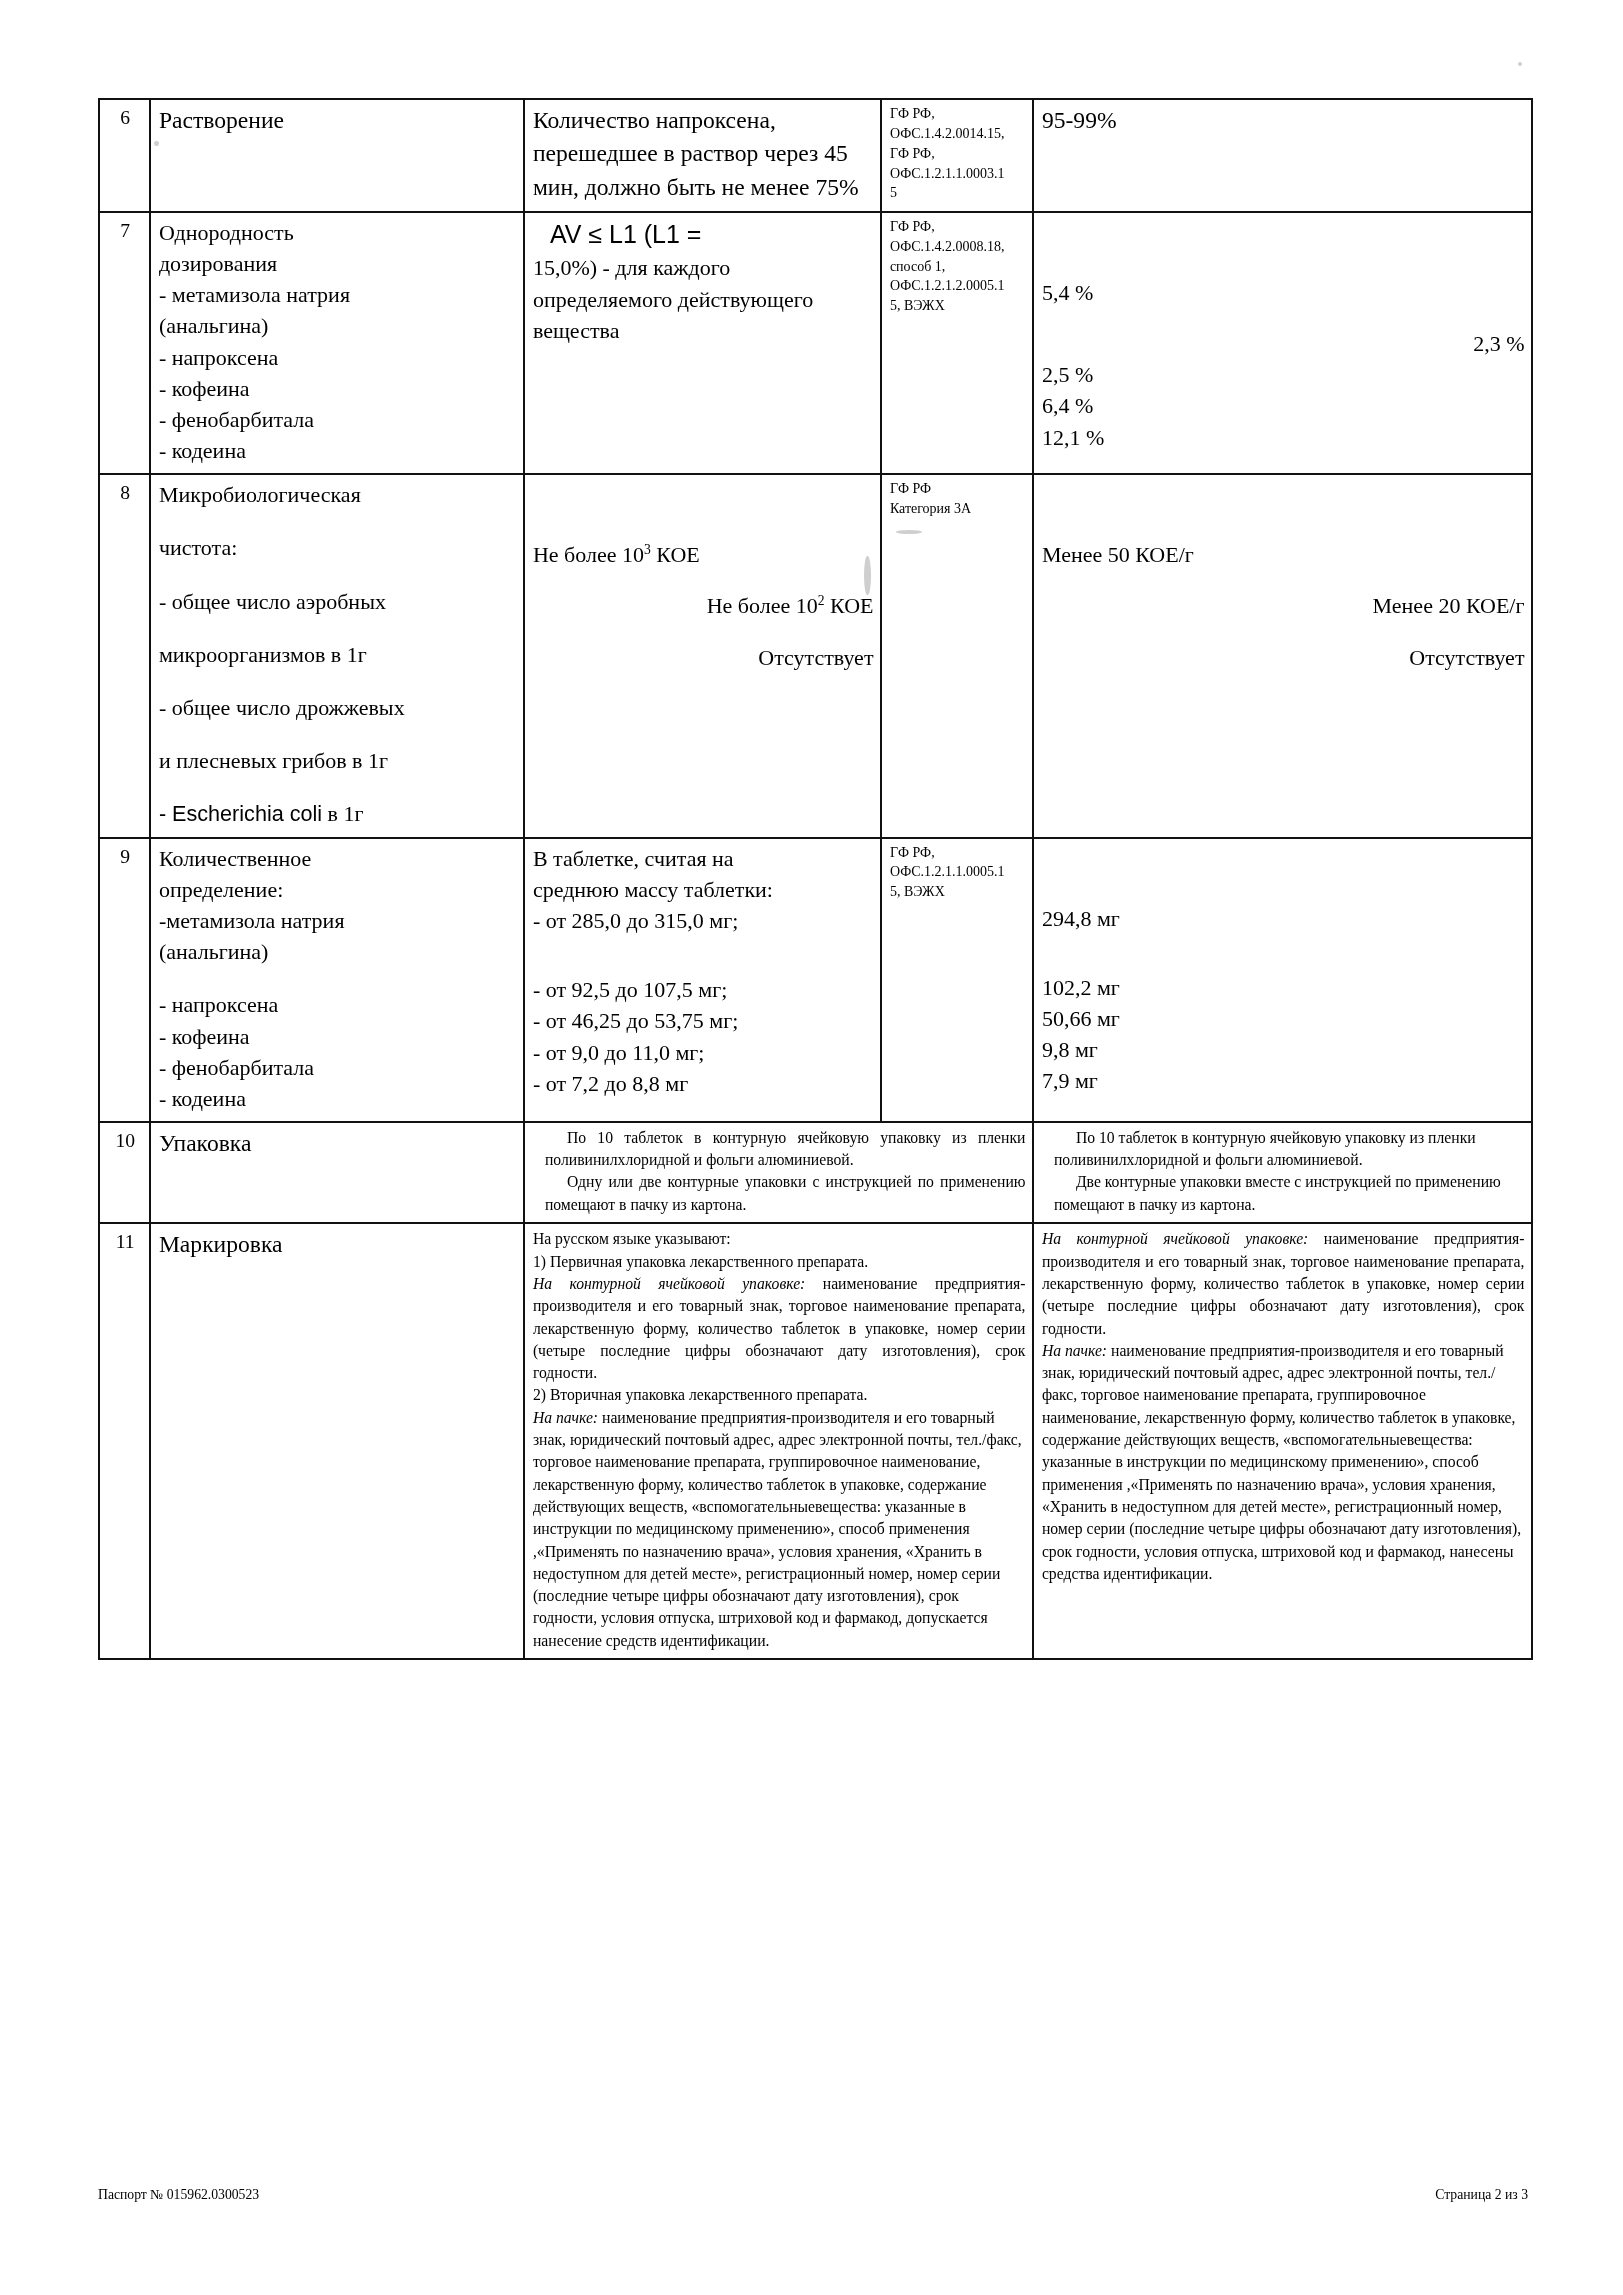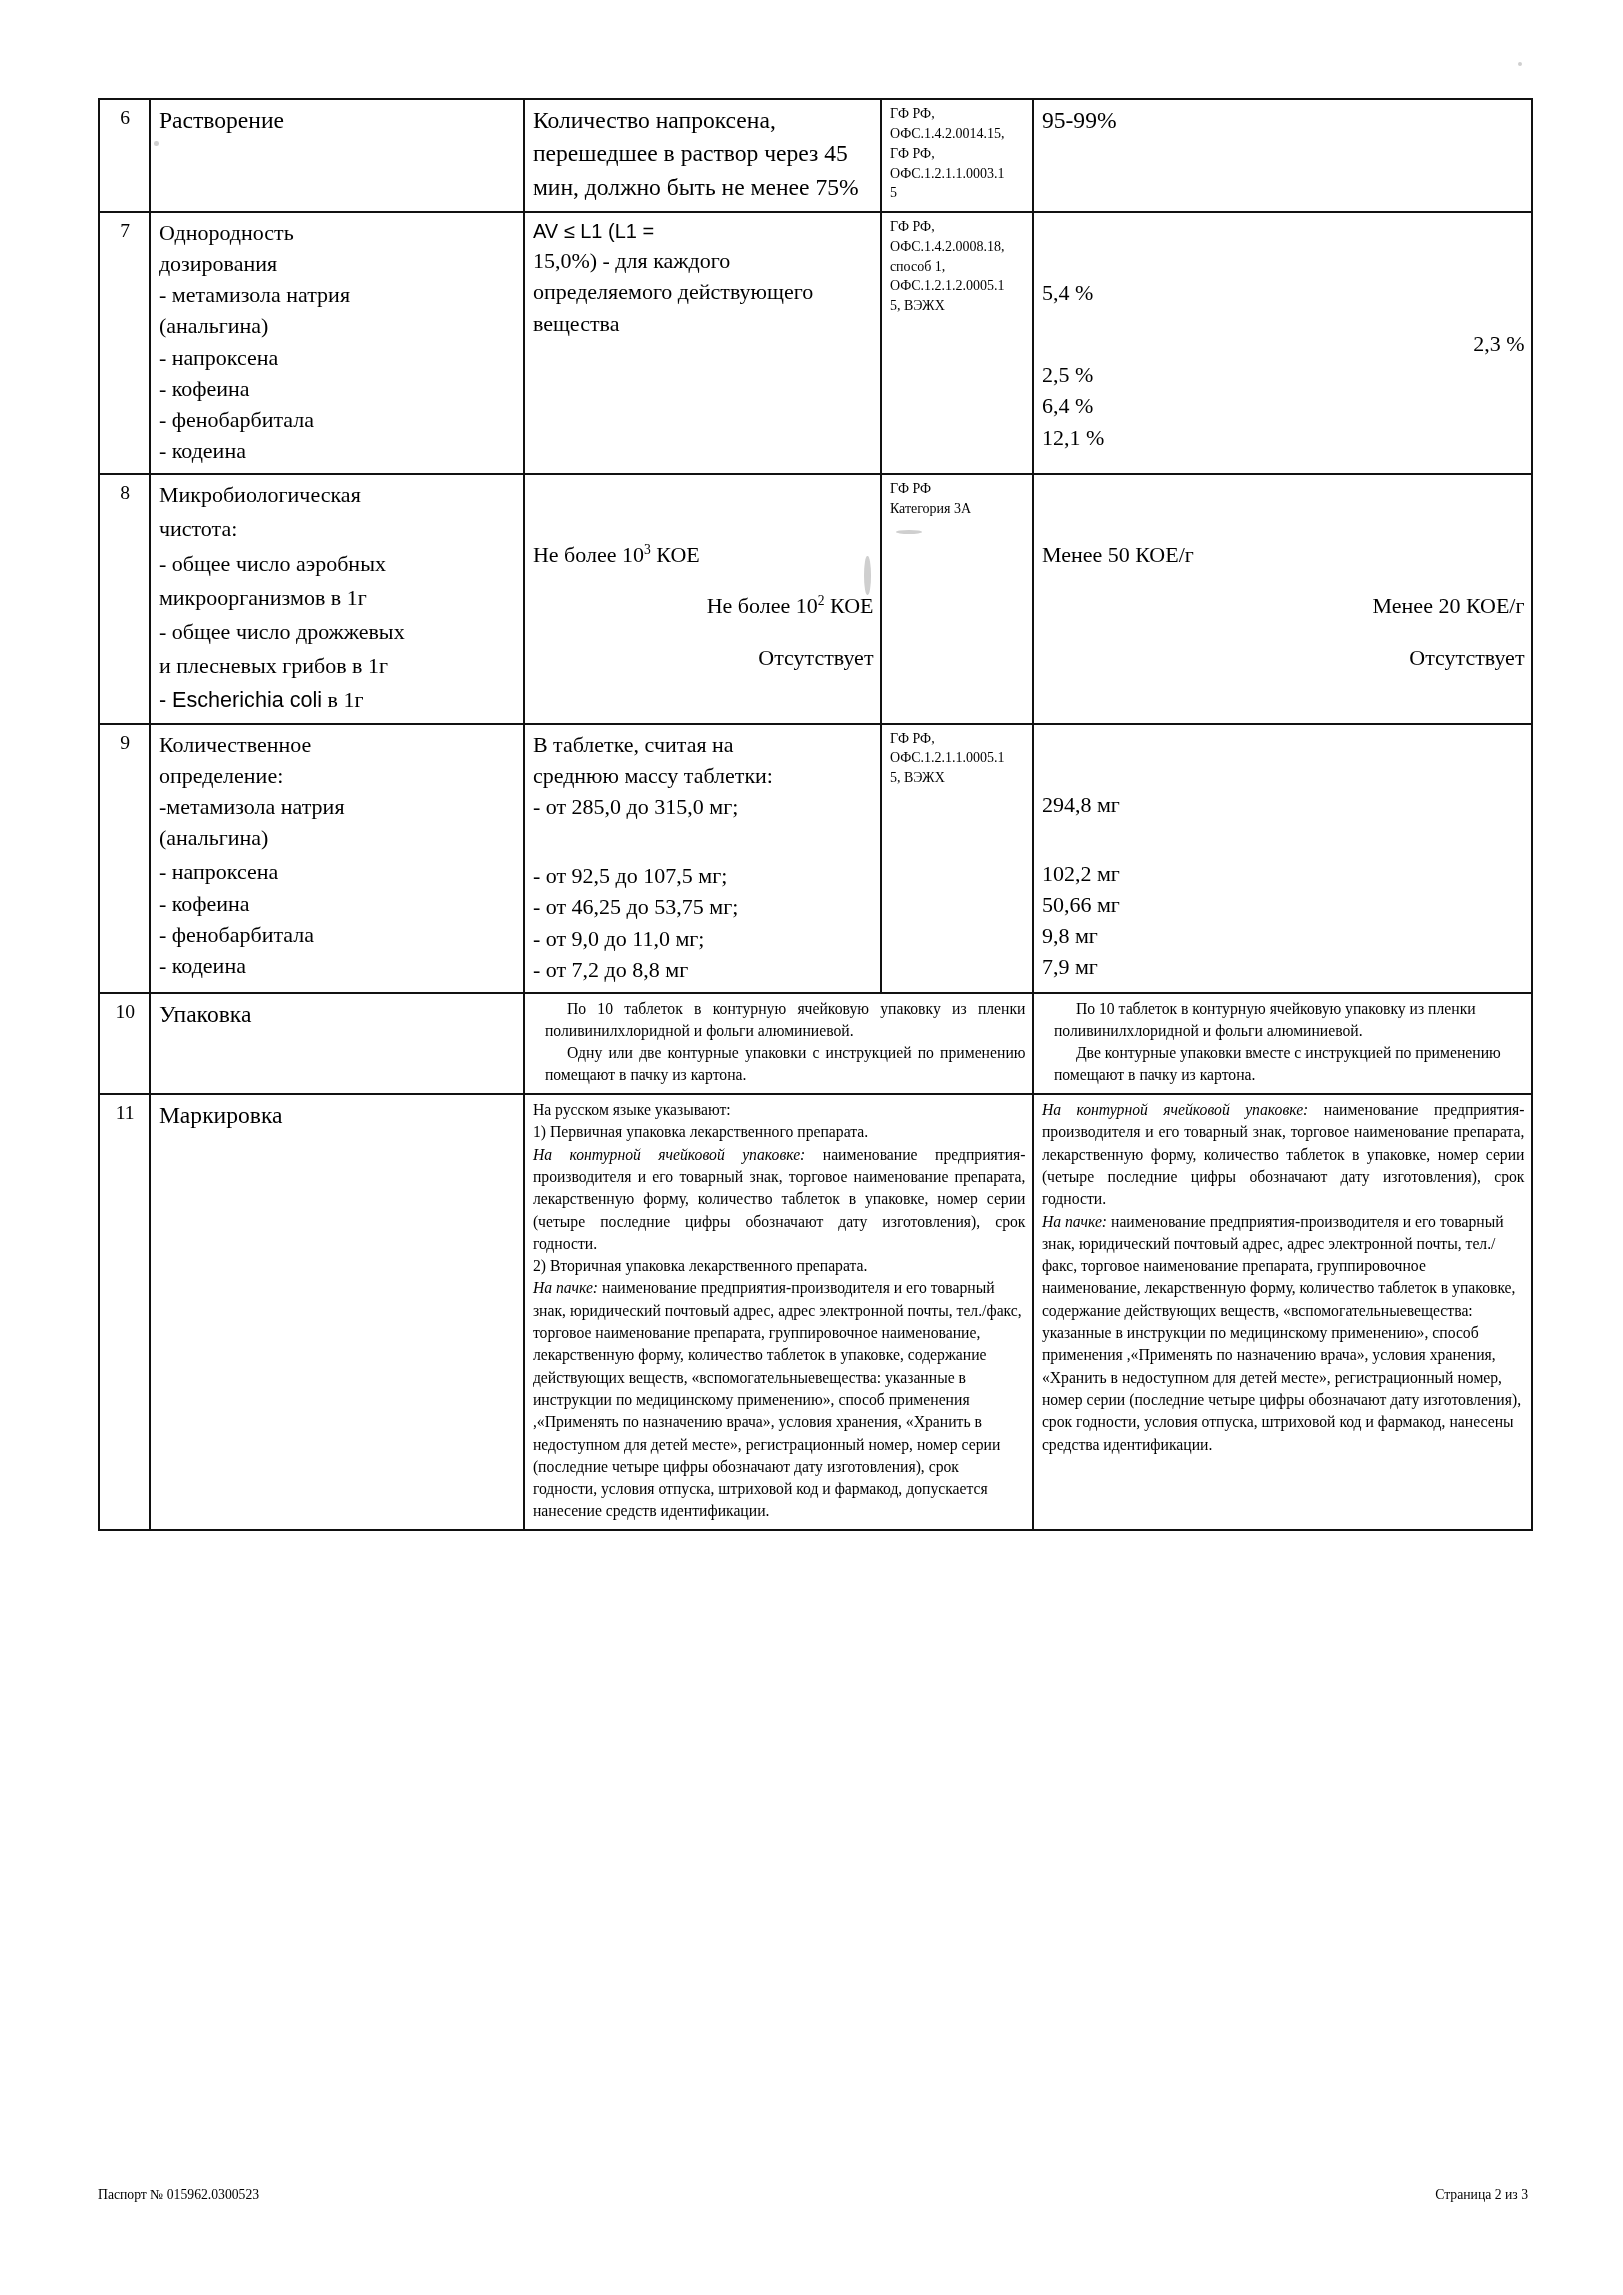--- a/index.html
+++ b/index.html
@@ -77,27 +77,27 @@
   .small-j {
     font-size: 15.7px;
     line-height: 1.32;
     text-align: justify;
   }
   .just { text-align: justify; }
   .ital { font-style: italic; }
   .indent { text-indent: 22px; margin-left: 12px; }
 
   p { margin: 0; }
-  p.gap-s { margin-top: 3px; }
+  p.gap-s { margin-top: 22px; }
   p.gap-m { margin-top: 20px; text-align: right; }
   p.gap-l { margin-top: 38px; }
   p.gap-xl { margin-top: 60px; }
 
   .lat { font-family: "Liberation Sans", sans-serif; font-size: 21.6px; }
-  .av  { font-family: "Liberation Sans", sans-serif; font-size: 20px; }
+  .av  { font-family: "Liberation Sans", sans-serif; font-size: 25px; margin-left: 17px; }
 
   sup { font-size: 0.62em; vertical-align: super; line-height: 0; }
 
   
   .footer {
     position: absolute;
     left: 98px;
     right: 95px;
     top: 2187px;
     display: flex;

